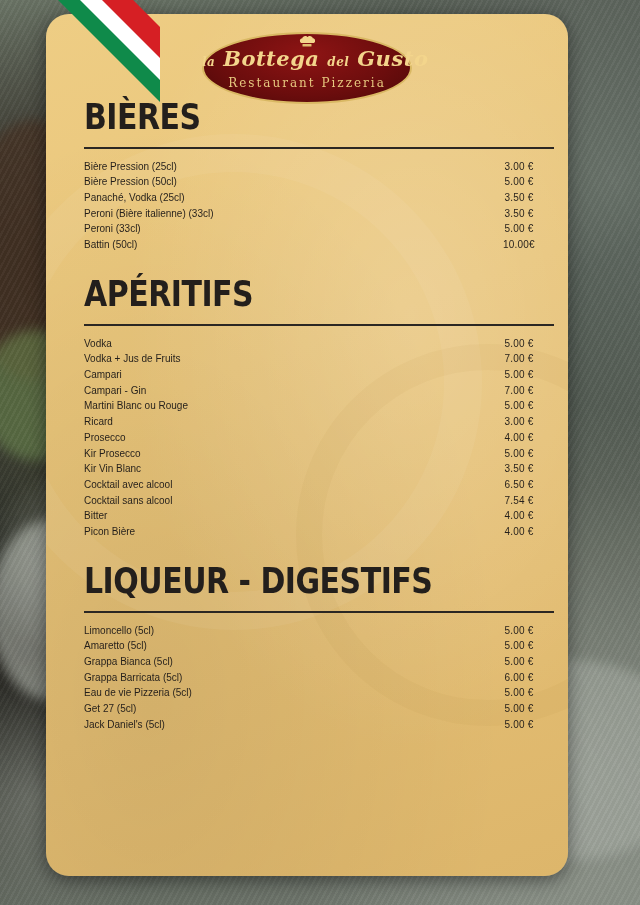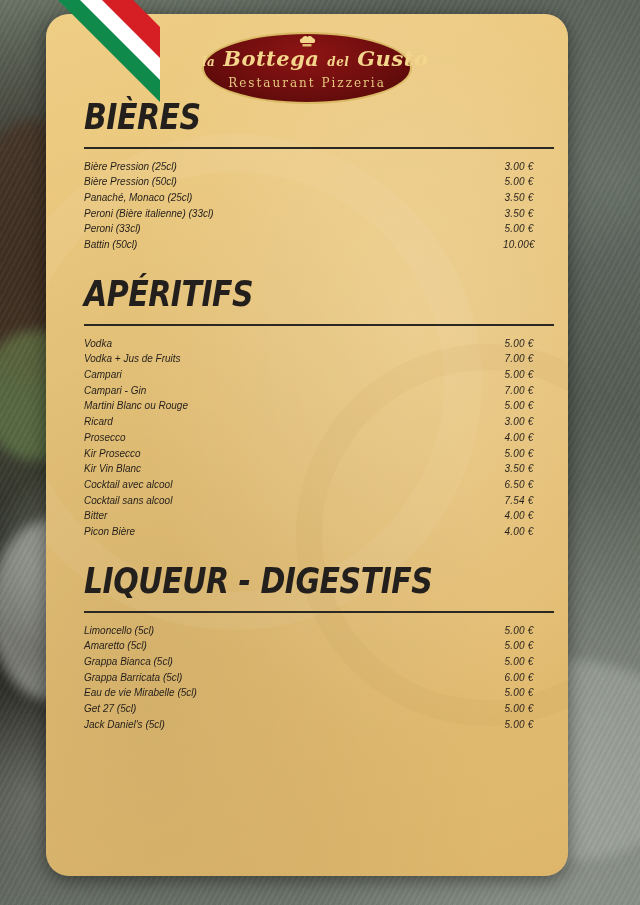--- a/index.html
+++ b/index.html
@@ -149,21 +149,20 @@
     z-index: 3;
   }
 
   
   .content {
     position: absolute;
     left: 38px;
     top: 88px;
     width: 470px;
     z-index: 4;
-    font-style: italic;
   }
   .section { margin-bottom: 4px; }
   .section-title {
     font-family: "DejaVu Sans", sans-serif;
     font-weight: bold;
     font-size: 30px;
     letter-spacing: -0.5px;
     color: #231f1c;
     margin-top: 26px;
     margin-bottom: 10px;
@@ -225,21 +224,21 @@
         <tbody>
           <tr>
             <td class="name">Bière Pression (25cl)</td>
             <td class="price">3.00 €</td>
           </tr>
           <tr>
             <td class="name">Bière Pression (50cl)</td>
             <td class="price">5.00 €</td>
           </tr>
           <tr>
-            <td class="name">Panaché, Monaco (25cl)</td>
+            <td class="name">Panaché, Vodka (25cl)</td>
             <td class="price">3.50 €</td>
           </tr>
           <tr>
             <td class="name">Peroni (Bière italienne) (33cl)</td>
             <td class="price">3.50 €</td>
           </tr>
           <tr>
             <td class="name">Peroni (33cl)</td>
             <td class="price">5.00 €</td>
           </tr>
@@ -327,21 +326,21 @@
           </tr>
           <tr>
             <td class="name">Grappa Bianca (5cl)</td>
             <td class="price">5.00 €</td>
           </tr>
           <tr>
             <td class="name">Grappa Barricata (5cl)</td>
             <td class="price">6.00 €</td>
           </tr>
           <tr>
-            <td class="name">Eau de vie Mirabelle (5cl)</td>
+            <td class="name">Eau de vie Pizzeria (5cl)</td>
             <td class="price">5.00 €</td>
           </tr>
           <tr>
             <td class="name">Get 27 (5cl)</td>
             <td class="price">5.00 €</td>
           </tr>
           <tr>
             <td class="name">Jack Daniel's (5cl)</td>
             <td class="price">5.00 €</td>
           </tr>

